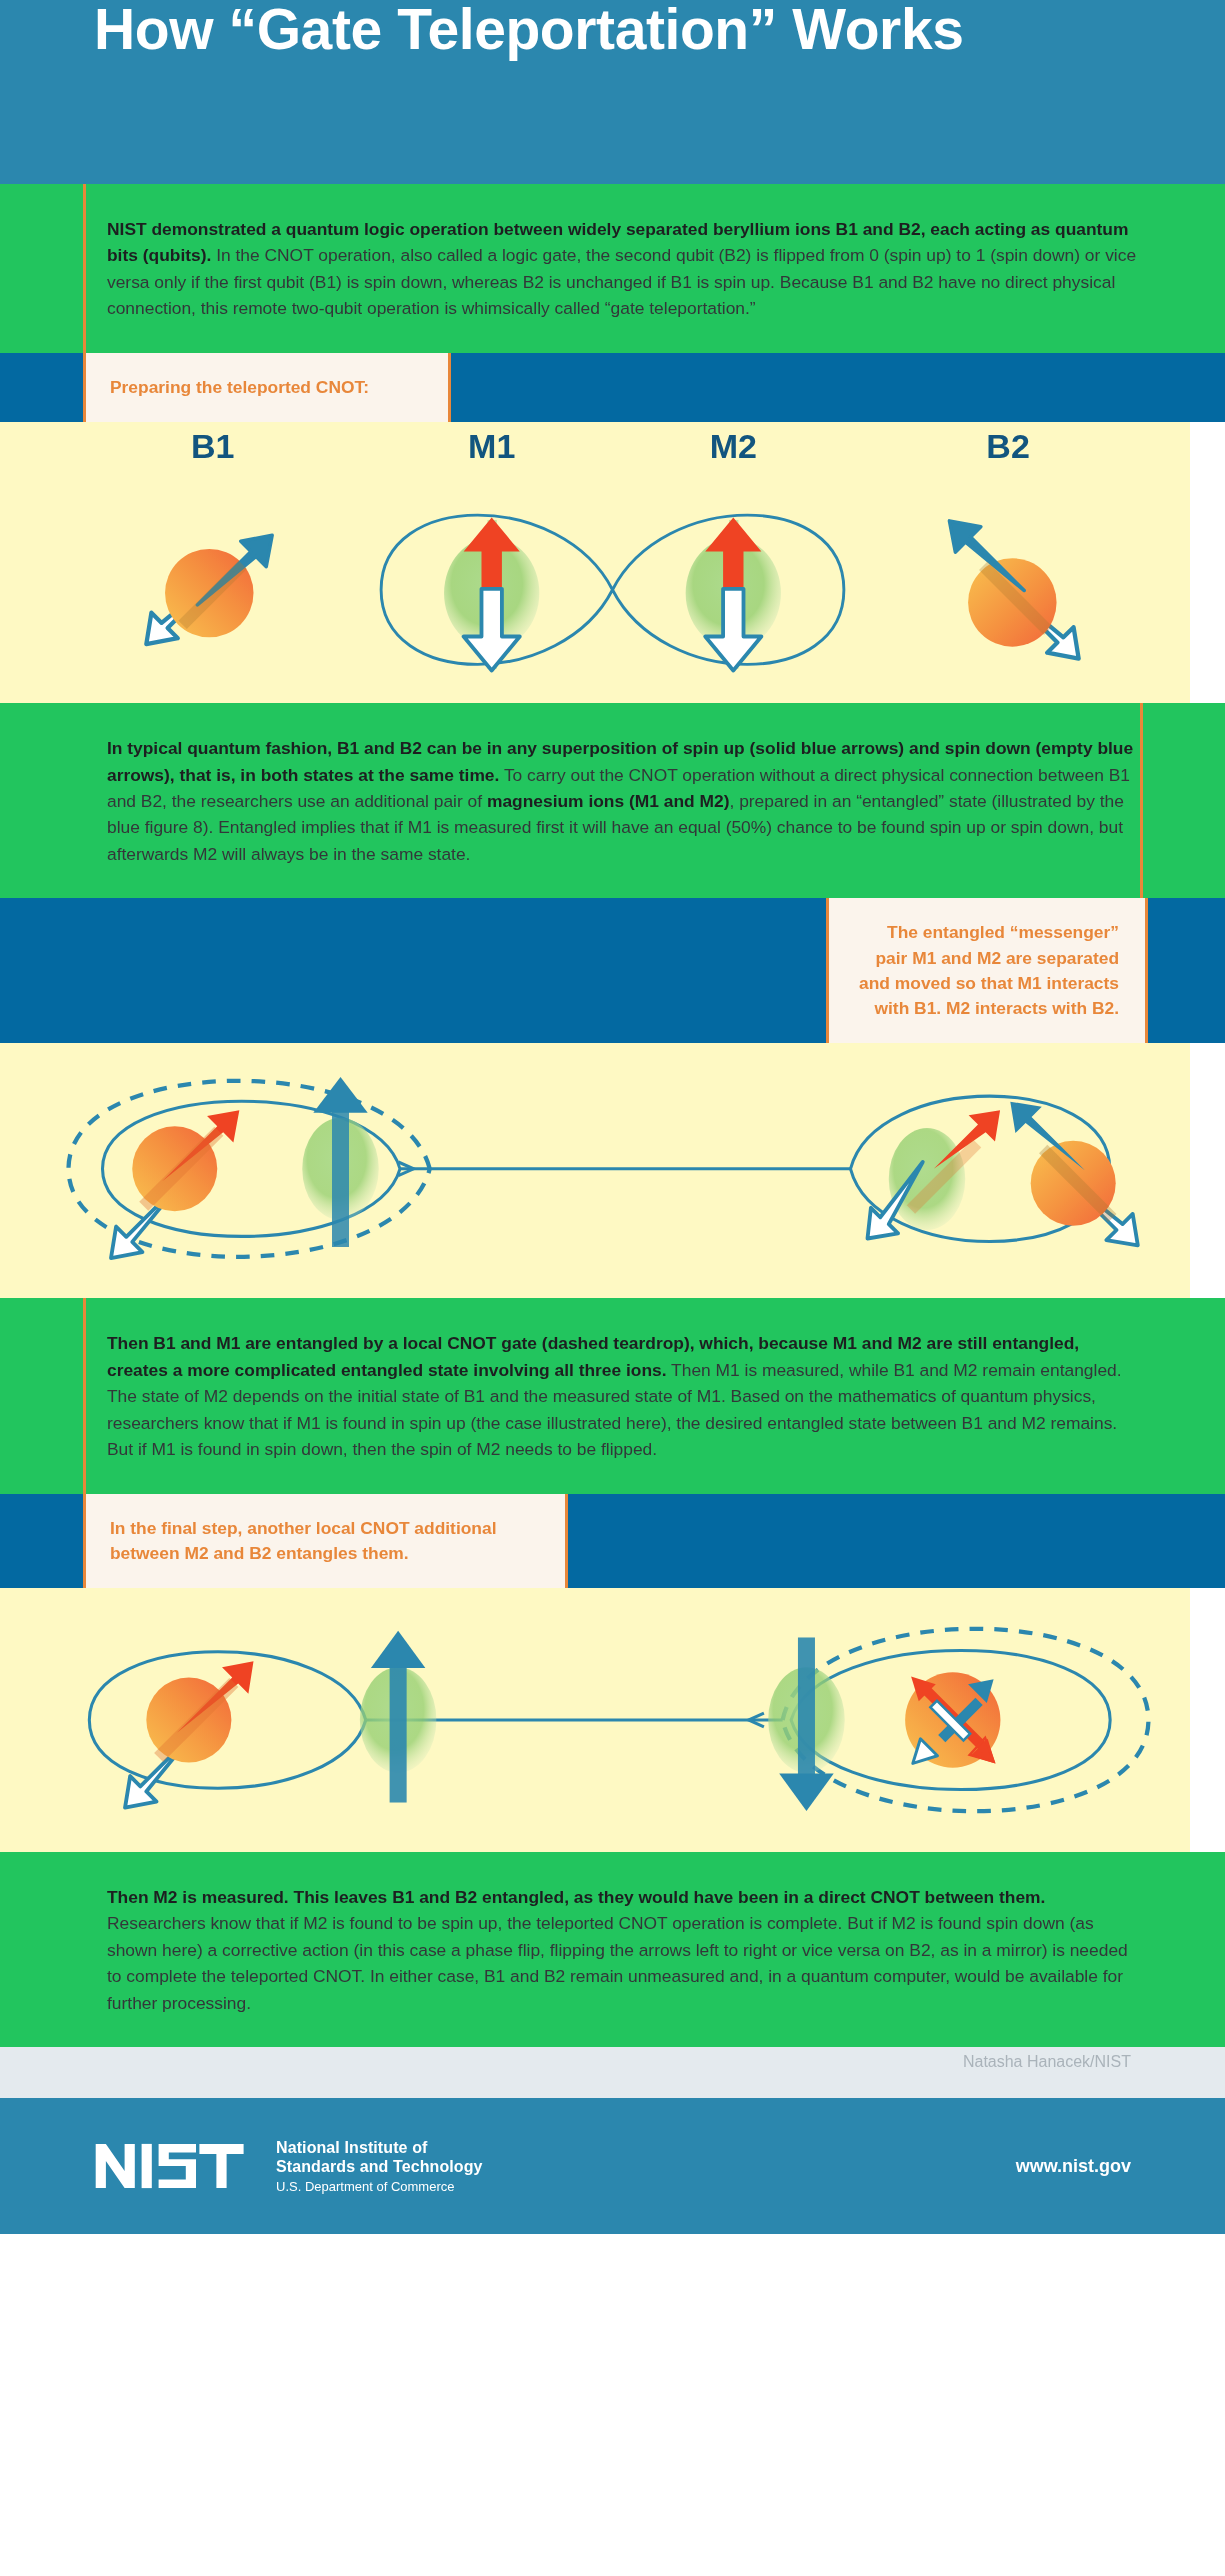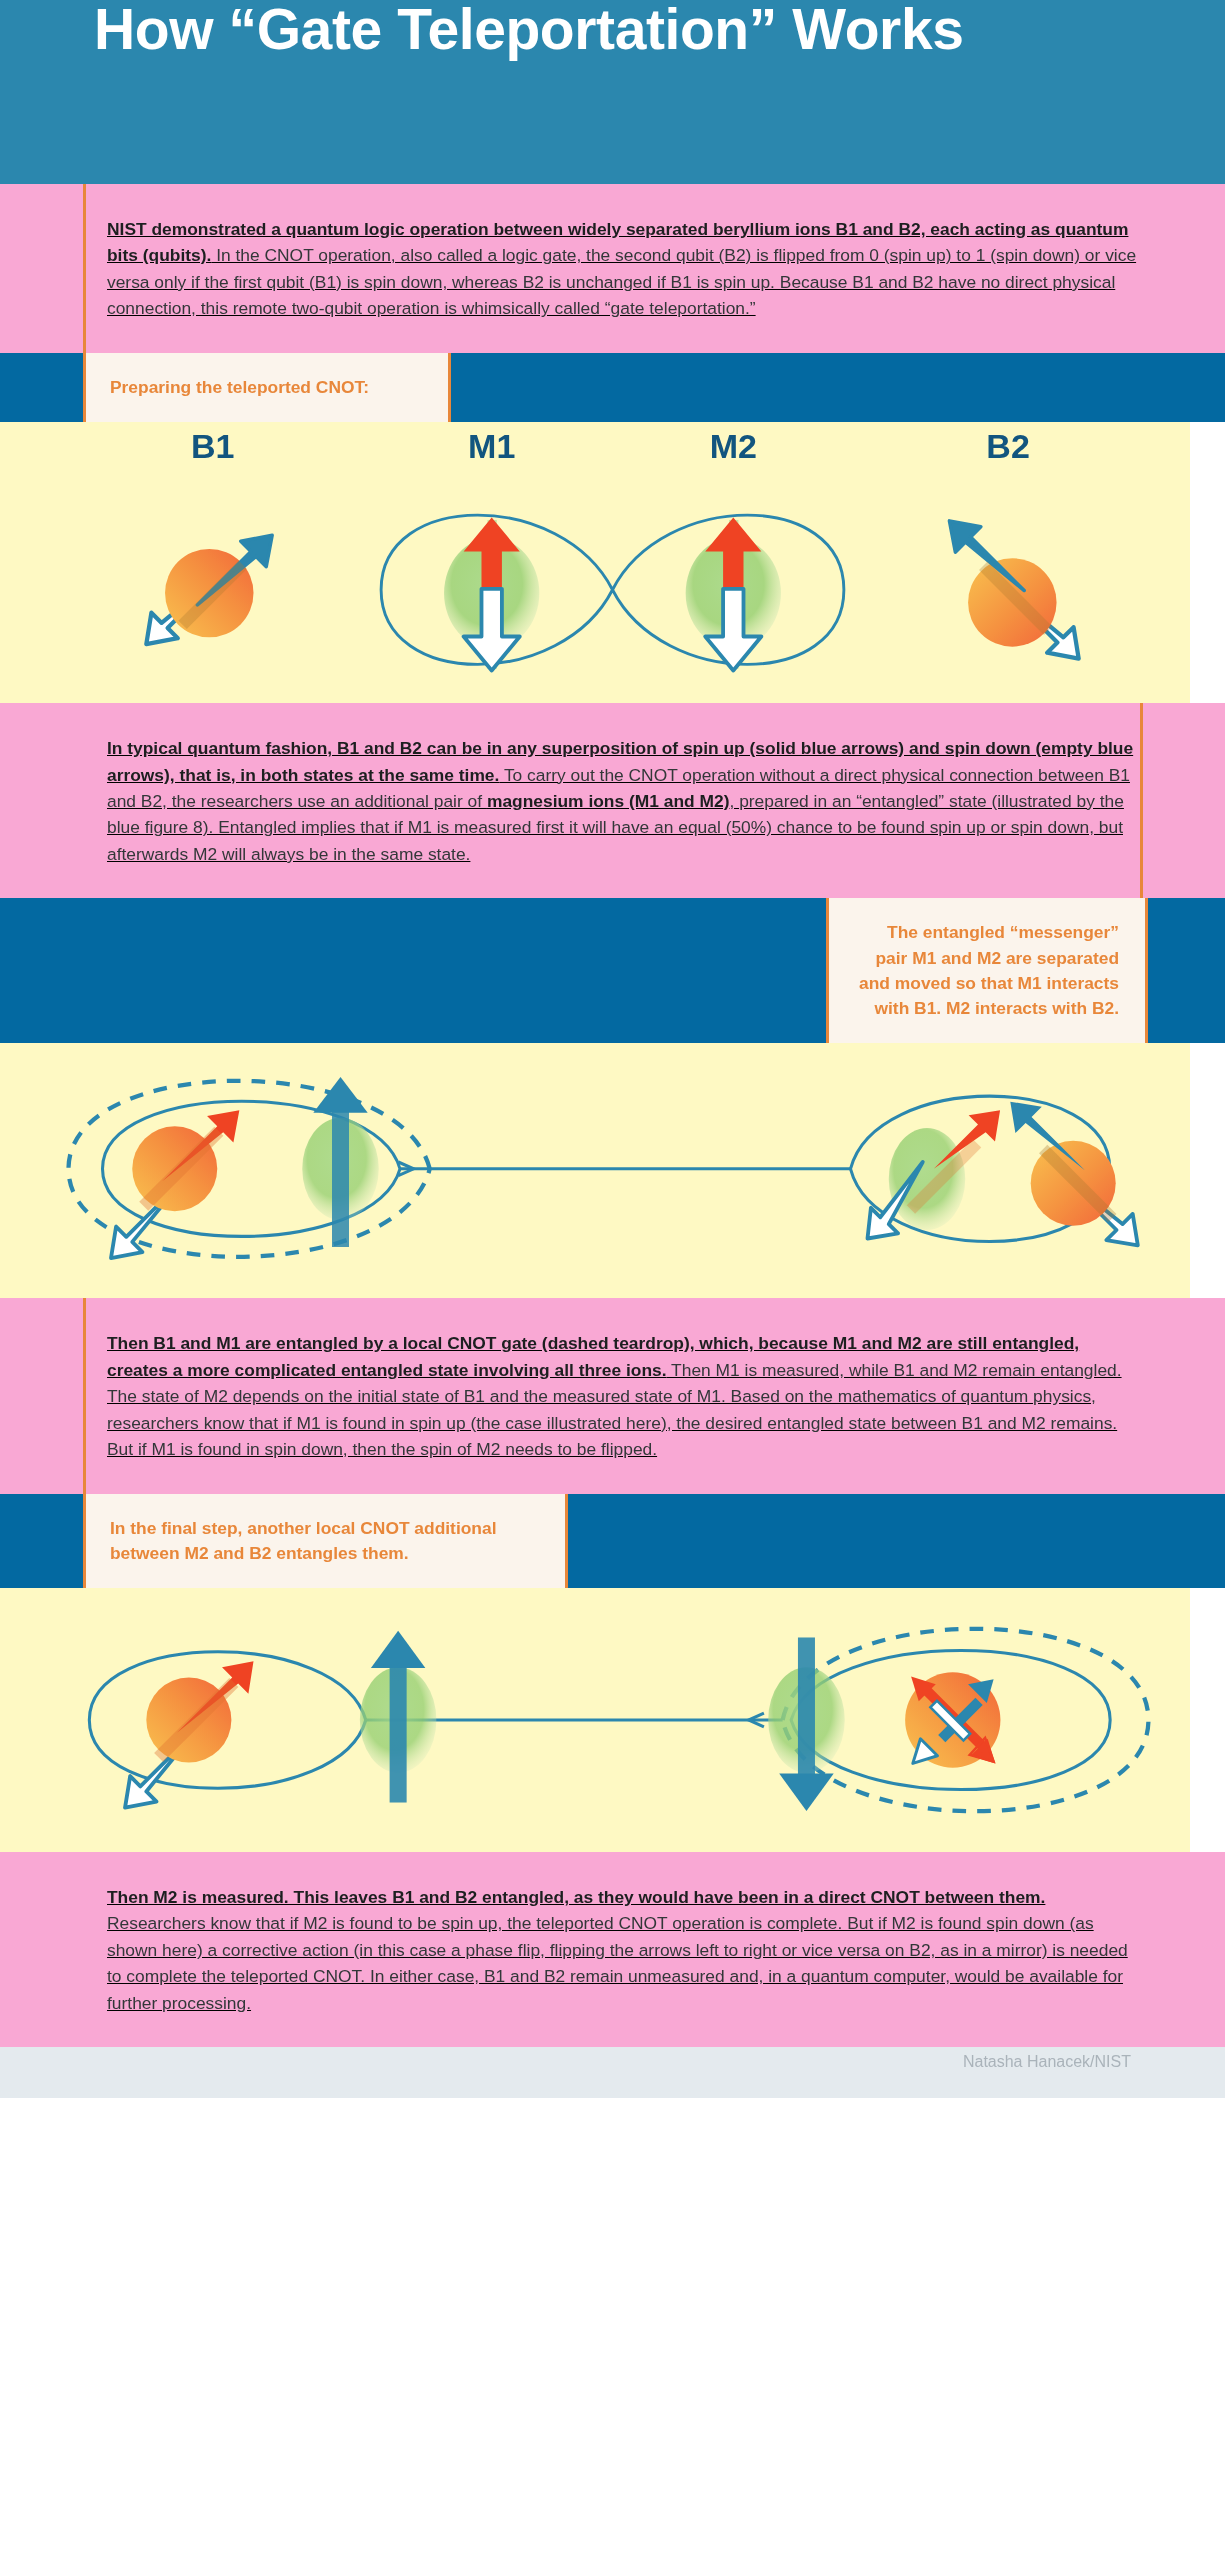--- a/index.html
+++ b/index.html
@@ -27,21 +27,21 @@
   }
   .header-title {
     color: #ffffff;
     font-size: 57px;
     font-weight: bold;
     letter-spacing: -0.4px;
     line-height: 1.05;
   }
 
   
-  .band-grey   { background: #f9a8d4; text-decoration: underline; }
+  .band-grey   { background: #22c55e; }
 
   .text-block {
     position: relative;
     padding: 32px 0 31px 0;
   }
   .text-inner {
     width: 1060px;
     margin-left: 83px;
     position: relative;
     padding-left: 24px;
@@ -396,15 +396,37 @@
   <div class="band-grey text-block">
     <div class="text-inner">
       <p class="para"><b>Then M2 is measured. This leaves B1 and B2 entangled, as they would have been in a direct CNOT between them.</b><span> Researchers know that if M2 is found to be spin up, the teleported CNOT operation is complete. But if M2 is found spin down (as shown here) a corrective action (in this case a phase flip, flipping the arrows left to right or vice versa on B2, as in a mirror) is needed to complete the teleported CNOT. In either case, B1 and B2 remain unmeasured and, in a quantum computer, would be available for further processing.</span></p>
     </div>
   </div>
 
   <div class="credit-band">
     <div class="credit">Natasha Hanacek/NIST</div>
   </div>
 
+  <div class="footer">
+    <div class="nist-logo-wrap">
+      <svg class="nist-mark" viewBox="0 0 200 68">
+        <g fill="#ffffff">
+
+          <path d="M2 8 L2 60 L14 60 L14 28 L36 60 L48 60 L48 8 L36 8 L36 40 L14 8 Z"></path>
+
+          <rect x="56" y="8" width="12" height="52"></rect>
+
+          <path d="M76 8 L76 34 L108 34 L108 50 L76 50 L76 60 L120 60 L120 26 L88 26 L88 18 L120 18 L120 8 Z"></path>
+
+          <path d="M124 8 L176 8 L176 20 L156 20 L156 60 L144 60 L144 20 L124 20 Z"></path>
+        </g>
+      </svg>
+      <div class="nist-words">
+        <div class="l1">National Institute of</div>
+        <div class="l2">Standards and Technology</div>
+        <div class="l3">U.S. Department of Commerce</div>
+      </div>
+    </div>
+    <div class="footer-url">www.nist.gov</div>
+  </div>
 
 </div>
 
 
 </body></html>

